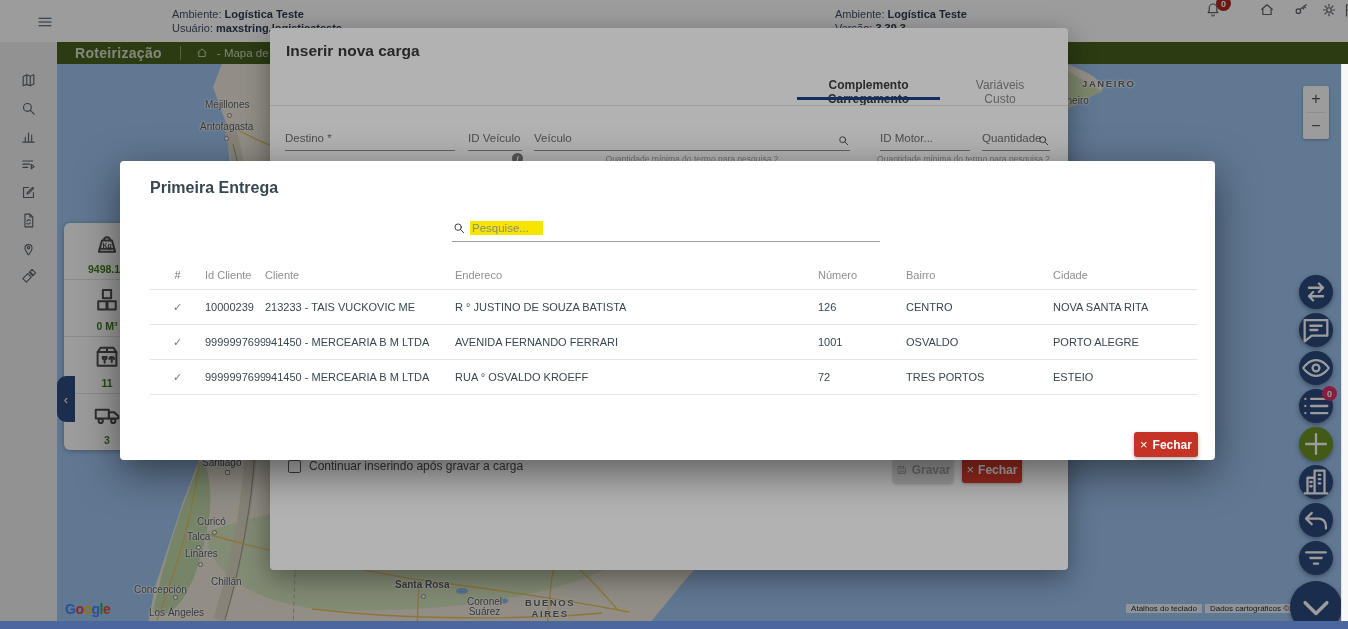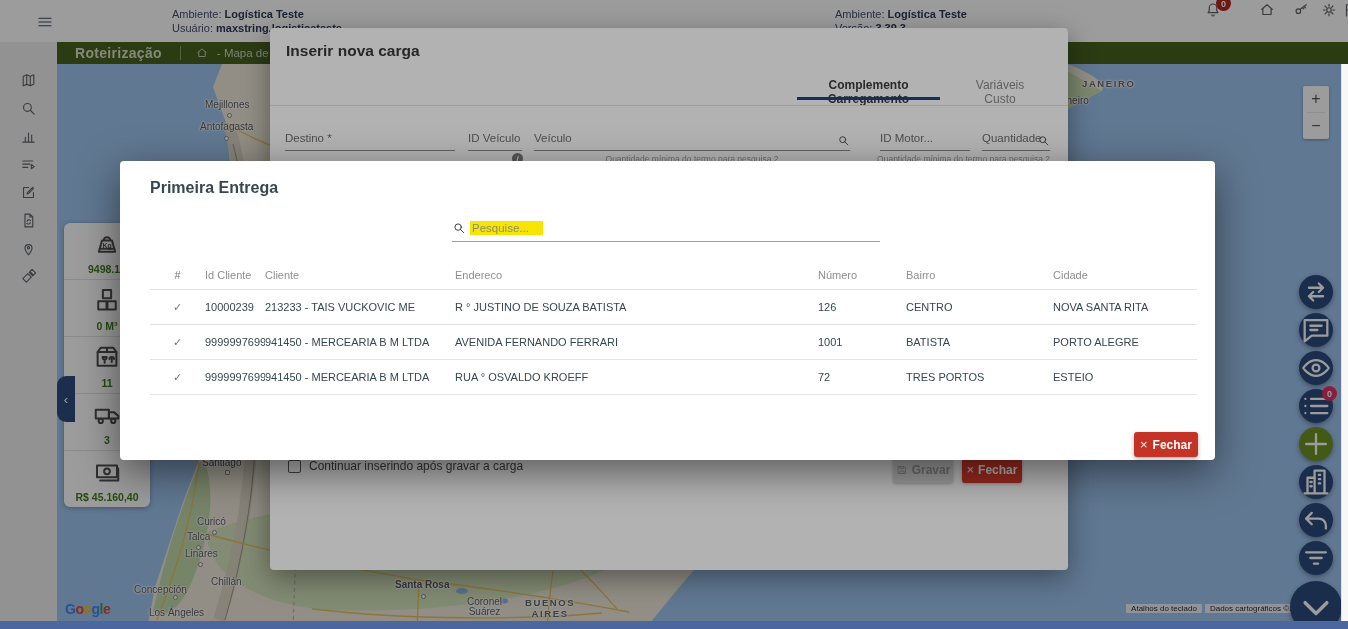--- a/index.html
+++ b/index.html
@@ -276,25 +276,20 @@
             <rect x="4.5" y="8" width="15" height="11"></rect>
             <path d="M4.5 8L7 4.5h10L19.5 8M12 4.5V8"></path>
             <path d="M8.5 12c0 1.2.7 2 1.6 2s1.6-.8 1.6-2zM10.1 14v2.5M14 13.5c0-1 .9-1.6 1.8-1.6s1.8.6 1.8 1.6M15.8 13.5V16"></path>
           </svg></span><div class="s-val">11</div></div>
       <div class="stat"><span class="s-ic" style="display:inline-block;width:30px;height:30px"><svg viewBox="0 0 24 24" fill="none" stroke="currentColor" stroke-width="1.6" stroke-linecap="round" stroke-linejoin="round" style="width:100%;height:100%">
             <rect x="3" y="8.5" width="10.5" height="7"></rect>
             <path d="M13.5 10.5h4L21 13.5v2h-7.5z"></path>
             <circle cx="7" cy="17.5" r="1.7"></circle>
             <circle cx="17" cy="17.5" r="1.7"></circle>
           </svg></span><div class="s-val">3</div></div>
-      <div class="stat"><span class="s-ic" style="display:inline-block;width:30px;height:30px"><svg viewBox="0 0 24 24" fill="none" stroke="currentColor" stroke-width="1.6" stroke-linecap="round" stroke-linejoin="round" style="width:100%;height:100%">
-            <rect x="4" y="7.5" width="16" height="9.5"></rect>
-            <circle cx="12" cy="12.2" r="2.3"></circle>
-            <path d="M6.5 19.5H21V10"></path>
-          </svg></span><div class="s-val">R$ 45.160,40</div></div>
     </div>
   <div id="collapse-tab">‹</div>
 
   <div id="fabs">
       <div class="fab" style="background: rgb(46, 74, 125);">
         <span class="fab-ic">
           <svg viewBox="0 0 24 24" fill="none" stroke="currentColor" stroke-width="1.6" stroke-linecap="round" stroke-linejoin="round" style="width:100%;height:100%">
             <path d="M7 9h10M14 6l3 3-3 3M17 15H7M10 12l-3 3 3 3"></path>
           </svg>
         </span>
@@ -438,21 +433,21 @@
           <span>126</span>
           <span>CENTRO</span>
           <span>NOVA SANTA RITA</span>
         </div>
         <div class="trow">
           <span>✓</span>
           <span>9999997699</span>
           <span>941450 - MERCEARIA B M LTDA</span>
           <span>AVENIDA FERNANDO FERRARI</span>
           <span>1001</span>
-          <span>BATISTA</span>
+          <span>OSVALDO</span>
           <span>PORTO ALEGRE</span>
         </div>
         <div class="trow">
           <span>✓</span>
           <span>9999997699</span>
           <span>941450 - MERCEARIA B M LTDA</span>
           <span>RUA ° OSVALDO KROEFF</span>
           <span>72</span>
           <span>TRES PORTOS</span>
           <span>ESTEIO</span>

